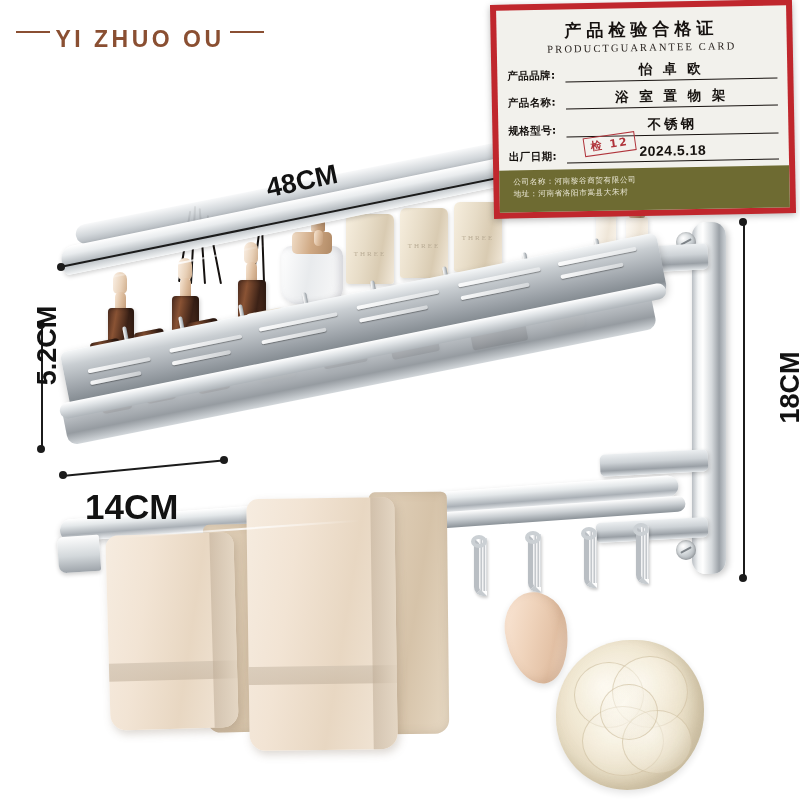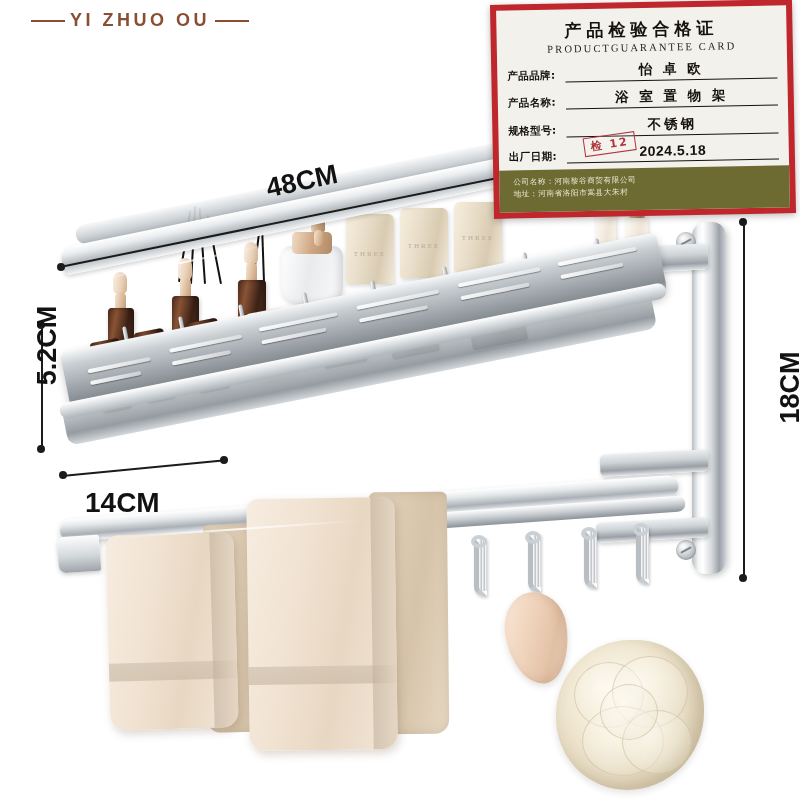--- a/index.html
+++ b/index.html
@@ -20,21 +20,21 @@
     letter-spacing: 6px;
     color: #25357f;
     line-height: 76px;
     white-space: nowrap;
     text-align:center;
   }
   .logo-sub { display:flex; align-items:center; justify-content:center; gap:5px; margin-top:2px; }
   .logo-rule { height: 2px; background:#8a4f32; flex:0 0 34px; }
   .logo-pinyin {
     font-family:"Liberation Sans", sans-serif;
-    font-size: 18px; font-weight:700; letter-spacing: 3.5px; color:#8a4f32; white-space:nowrap;
+    font-size: 23px; font-weight:700; letter-spacing: 3.5px; color:#8a4f32; white-space:nowrap;margin-top:16px;
   }
 
   
   .cert {
     position:absolute; left:492px; top:2px; width:302px; height:214px;
     background:#c0272d; padding:6px; transform: rotate(-1.1deg);
     box-shadow: 0 2px 7px rgba(0,0,0,.28);
   }
   .cert-inner { width:100%; height:100%; background:#f2f1ec; position:relative; padding:7px 10px 0 10px; }
   .cert-title {
@@ -75,21 +75,21 @@
   }
 
   
   .dim-label {
     position:absolute; font-family:"Liberation Sans", sans-serif;
     font-weight:700; color:#121212; white-space:nowrap;
   }
   .dim-48 { left:266px; top:166px; font-size:27px; transform: rotate(-12deg); }
   .dim-52 { left:-8px; top:330px; font-size:27px; transform: rotate(-90deg); transform-origin:center; width:110px; text-align:center; }
   .dim-18 { left:742px; top:372px; font-size:27px; transform: rotate(-90deg); transform-origin:center; width:96px; text-align:center; }
-  .dim-14 { left:85px; top:487px; font-size:28px; }
+  .dim-14 { left:85px; top:487px; font-size:35px; }
 
   .dimline { position:absolute; }
   .dimline .bar { position:absolute; background:#1b1b1b; }
   .dot { position:absolute; width:8px; height:8px; border-radius:50%; background:#1b1b1b; }
 
   
   #dl48 { left:60px; top:182px; width:640px; height:110px; }
   #dl48 .bar { left:0; top:84px; width:640px; height:1.6px; transform-origin: 0 50%; transform: rotate(-11.5deg); }
   #dl48 .d1 { left:-3px; top:81px; }
   #dl48 .d2 { left:632px; top:-46px; }

